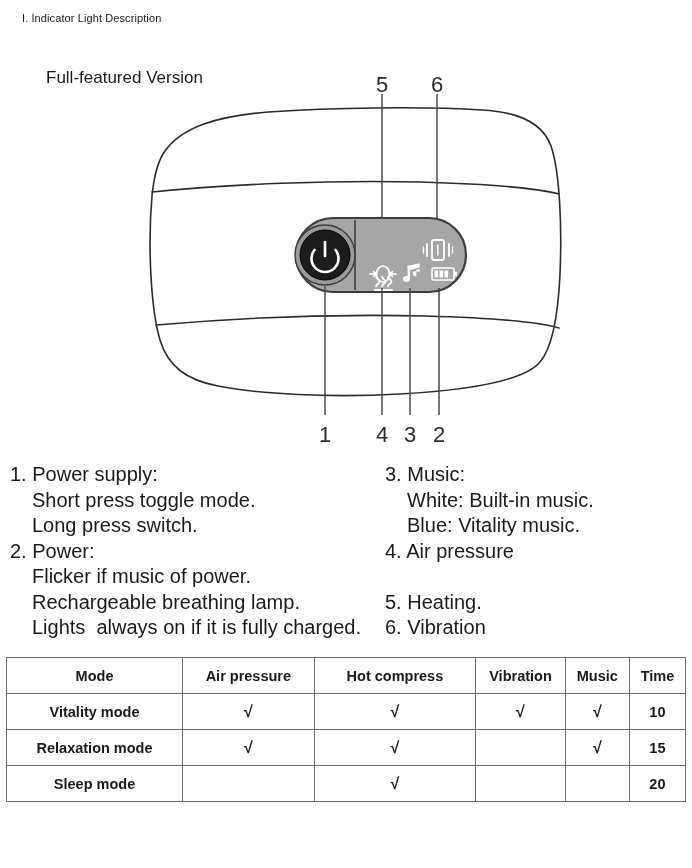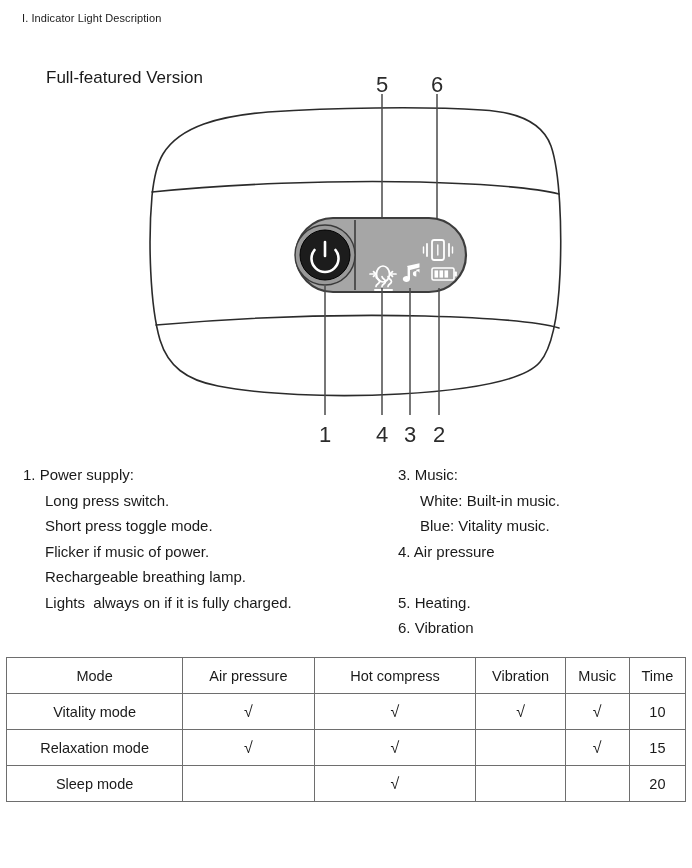--- a/index.html
+++ b/index.html
@@ -41,23 +41,22 @@
     left: 0;
     top: 60px;
     width: 692px;
     height: 400px;
   }
   #diagram svg { display: block; }
 
   
   .legend-col {
     position: absolute;
-    font-size: 15px;
+    font-size: 20px;
     line-height: 25.5px;
-    margin-left: 13px;
   }
   #legend-left  { left: 10px;  top: 462px; width: 370px; }
   #legend-right { left: 385px; top: 462px; width: 300px; }
   .legend-line { white-space: pre; }
   .legend-line.indent { padding-left: 22px; }
   .legend-line.blank { color: transparent; user-select: none; }
 
   
   #mode-table {
     position: absolute;
@@ -66,21 +65,21 @@
     width: 680px;
     border-collapse: collapse;
     font-size: 14.5px;
   }
   #mode-table th,
   #mode-table td {
     border: 1px solid #6e6e6e;
     text-align: center;
     vertical-align: middle;
     height: 36px;
-    font-weight: normal;
+    font-weight: bold;
     padding: 0 2px;
     white-space: nowrap;
   }
   #mode-table th { font-size: 14.5px; }
   #mode-table .col-mode  { width: 182px; }
   #mode-table .col-air   { width: 136px; }
   #mode-table .col-hot   { width: 168px; }
   #mode-table .col-vib   { width: 92px; }
   #mode-table .col-mus   { width: 66px; }
   #mode-table .col-time  { width: 58px; }
@@ -187,22 +186,23 @@
       <text x="325" y="382">1</text>
       <text x="382" y="382">4</text>
       <text x="410" y="382">3</text>
       <text x="439" y="382">2</text>
     </g>
   </svg>
 </div>
 
 <div class="legend-col" id="legend-left">
   <div class="legend-line">1. Power supply:</div>
+  <div class="legend-line indent">Short press toggle mode.</div>
   <div class="legend-line indent">Long press switch.</div>
-  <div class="legend-line indent">Short press toggle mode.</div>
+  <div class="legend-line">2. Power:</div>
   <div class="legend-line indent">Flicker if music of power.</div>
   <div class="legend-line indent">Rechargeable breathing lamp.</div>
   <div class="legend-line indent">Lights  always on if it is fully charged.</div>
 </div>
 
 <div class="legend-col" id="legend-right">
   <div class="legend-line">3. Music:</div>
   <div class="legend-line indent">White: Built-in music.</div>
   <div class="legend-line indent">Blue: Vitality music.</div>
   <div class="legend-line">4. Air pressure</div>

